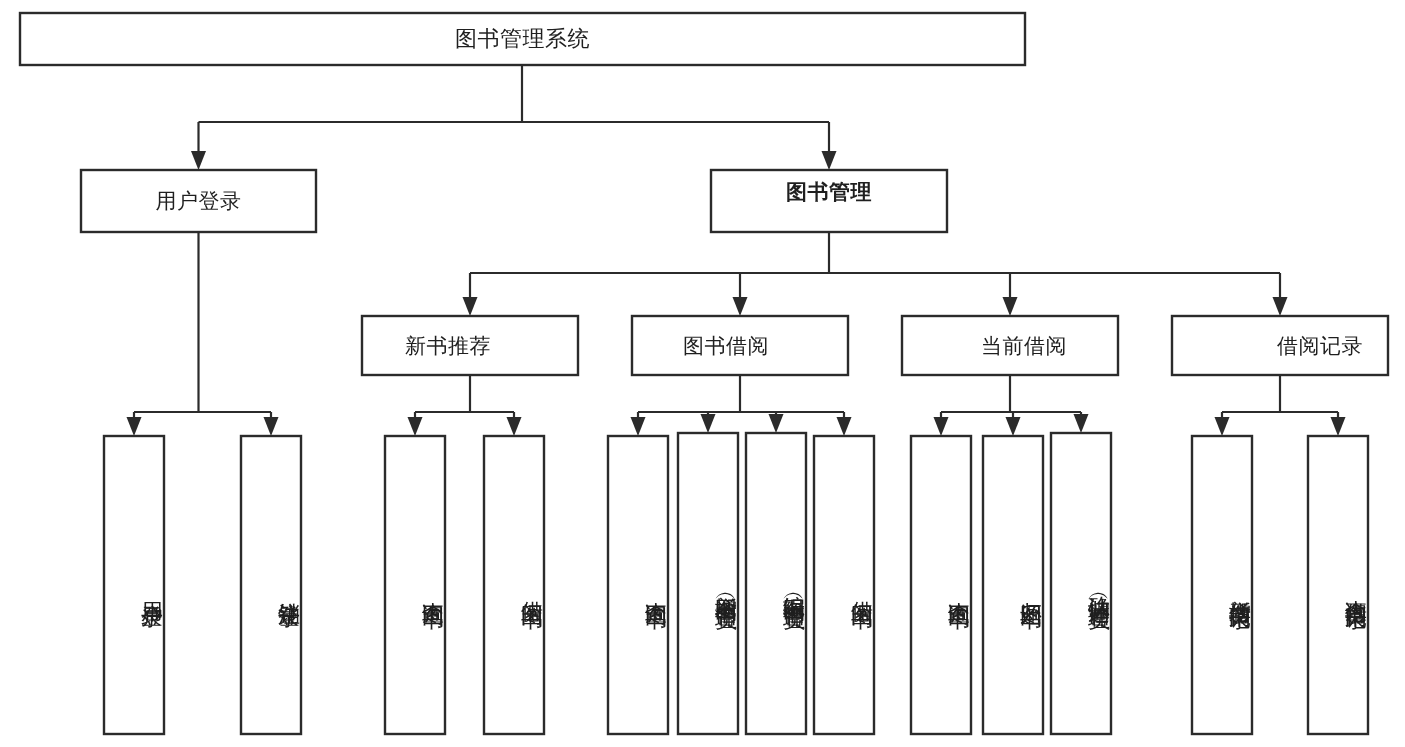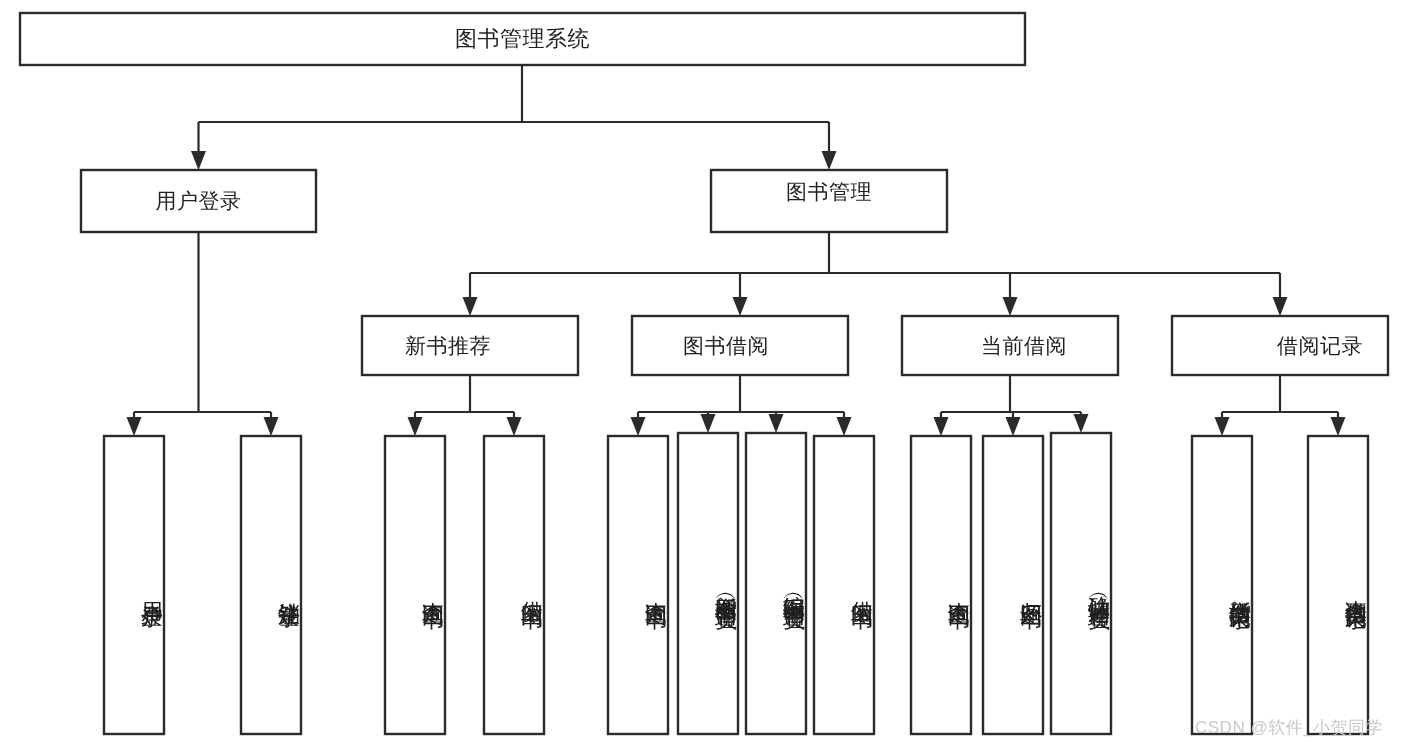--- a/index.html
+++ b/index.html
@@ -158,35 +158,34 @@
         <rect x="983" y="436" width="60" height="298" class="node-box"></rect>
         <rect x="1051" y="433" width="60" height="301" class="node-box"></rect>
         <rect x="1192" y="436" width="60" height="298" class="node-box"></rect>
         <rect x="1308" y="436" width="60" height="298" class="node-box"></rect>
       </g>
   </svg>
 
   <div id="labels-layer">
       <div class="node-label horizontal root" style="left: 20px; top: 13px; width: 1005px; height: 52px;">图书管理系统</div>
       <div class="node-label horizontal" style="left: 81px; top: 170px; width: 235px; height: 62px;">用户登录</div>
-      <div class="node-label horizontal" style="left: 711px; top: 170px; width: 236px; height: 44px;">图书管理</div>
+      <div class="node-label horizontal" style="left: 711px; top: 170px; width: 236px; height: 44px; font-weight: bold;">图书管理</div>
       <div class="node-label horizontal" style="left: 362px; top: 316px; width: 172px; height: 59px;">新书推荐</div>
       <div class="node-label horizontal" style="left: 632px; top: 316px; width: 188px; height: 59px;">图书借阅</div>
       <div class="node-label horizontal" style="left: 902px; top: 316px; width: 244px; height: 59px;">当前借阅</div>
       <div class="node-label horizontal" style="left: 1172px; top: 316px; width: 216px; height: 59px; margin-left: 40px;">借阅记录</div>
       <div class="node-label vertical" style="left: 104px; top: 436px; width: 60px; height: 298px;">用户登录</div>
       <div class="node-label vertical" style="left: 241px; top: 436px; width: 60px; height: 298px;">注销登录</div>
       <div class="node-label vertical" style="left: 385px; top: 436px; width: 60px; height: 298px;">查询图书</div>
       <div class="node-label vertical" style="left: 484px; top: 436px; width: 60px; height: 298px;">借阅图书</div>
       <div class="node-label vertical" style="left: 608px; top: 436px; width: 60px; height: 298px;">查询图书</div>
       <div class="node-label vertical" style="left: 678px; top: 433px; width: 60px; height: 301px;">新增图书（管理员）</div>
       <div class="node-label vertical" style="left: 746px; top: 433px; width: 60px; height: 301px;">编辑图书（管理员）</div>
       <div class="node-label vertical" style="left: 814px; top: 436px; width: 60px; height: 298px;">借阅图书</div>
       <div class="node-label vertical" style="left: 911px; top: 436px; width: 60px; height: 298px;">查询图书</div>
       <div class="node-label vertical" style="left: 983px; top: 436px; width: 60px; height: 298px;">归还图书</div>
       <div class="node-label vertical" style="left: 1051px; top: 433px; width: 60px; height: 301px;">确认归还（管理员）</div>
       <div class="node-label vertical" style="left: 1192px; top: 436px; width: 60px; height: 298px;">新增借阅记录</div>
       <div class="node-label vertical" style="left: 1308px; top: 436px; width: 60px; height: 298px;">查询借阅记录</div>
     </div>
 
-  <div class="watermark" id="watermark-el" style="left: 1195px; top: 716px;">CSDN @软件_小贺同学</div>
 
 </div>
 
 </body></html>

